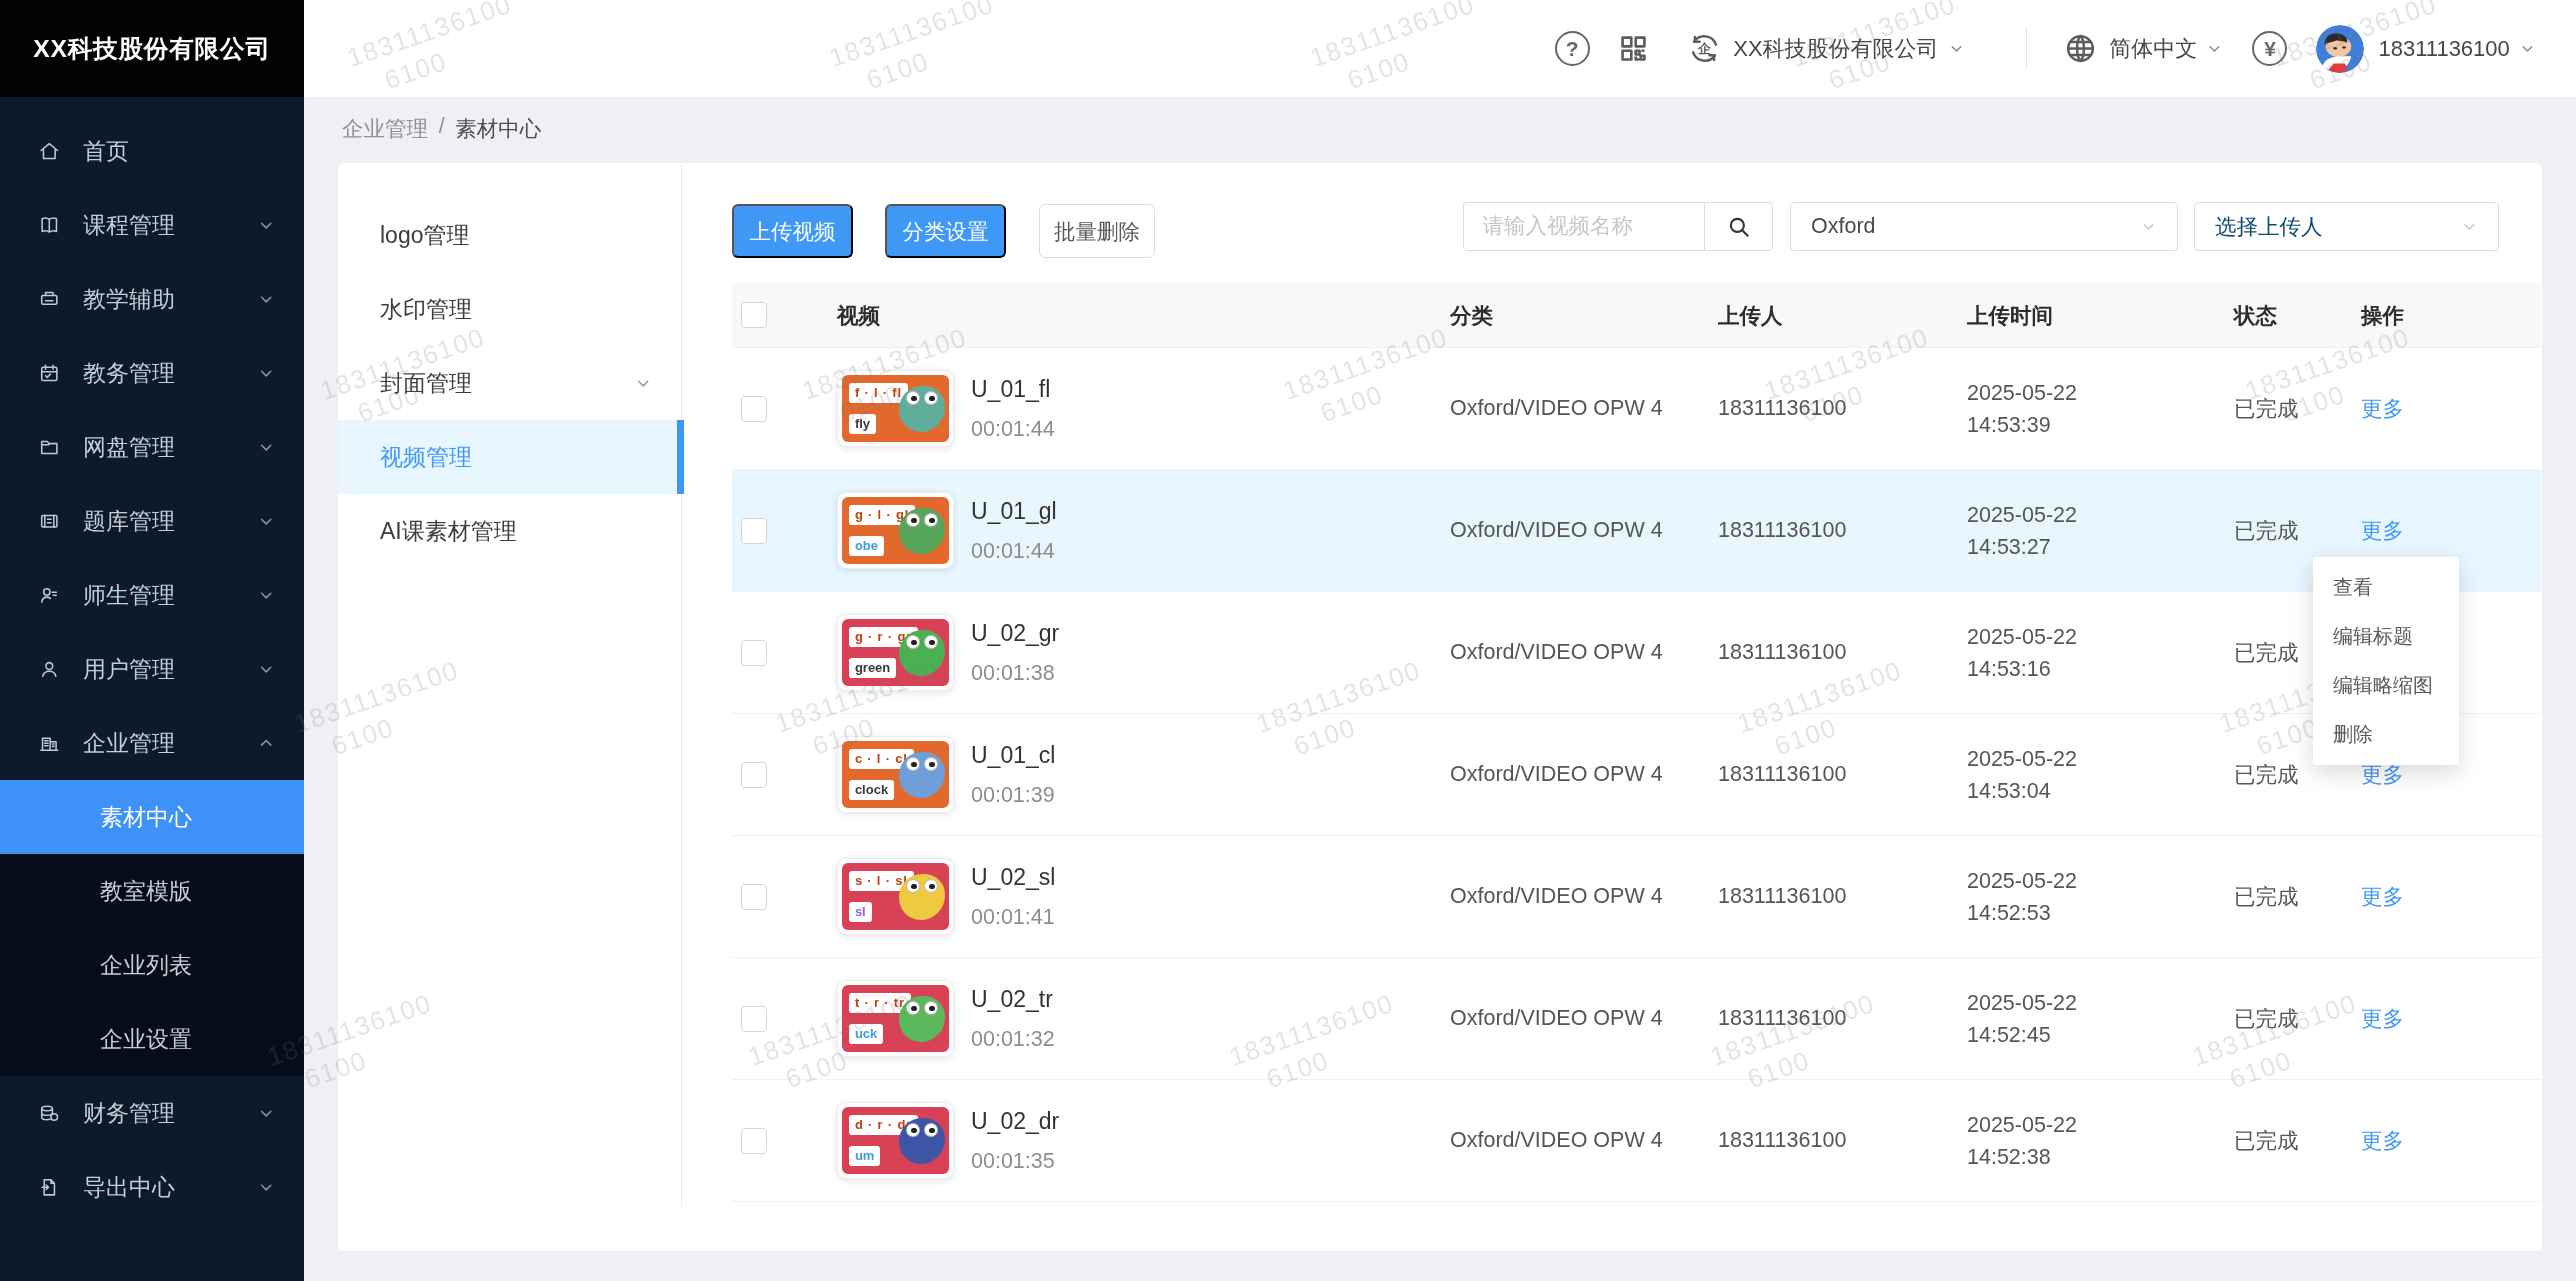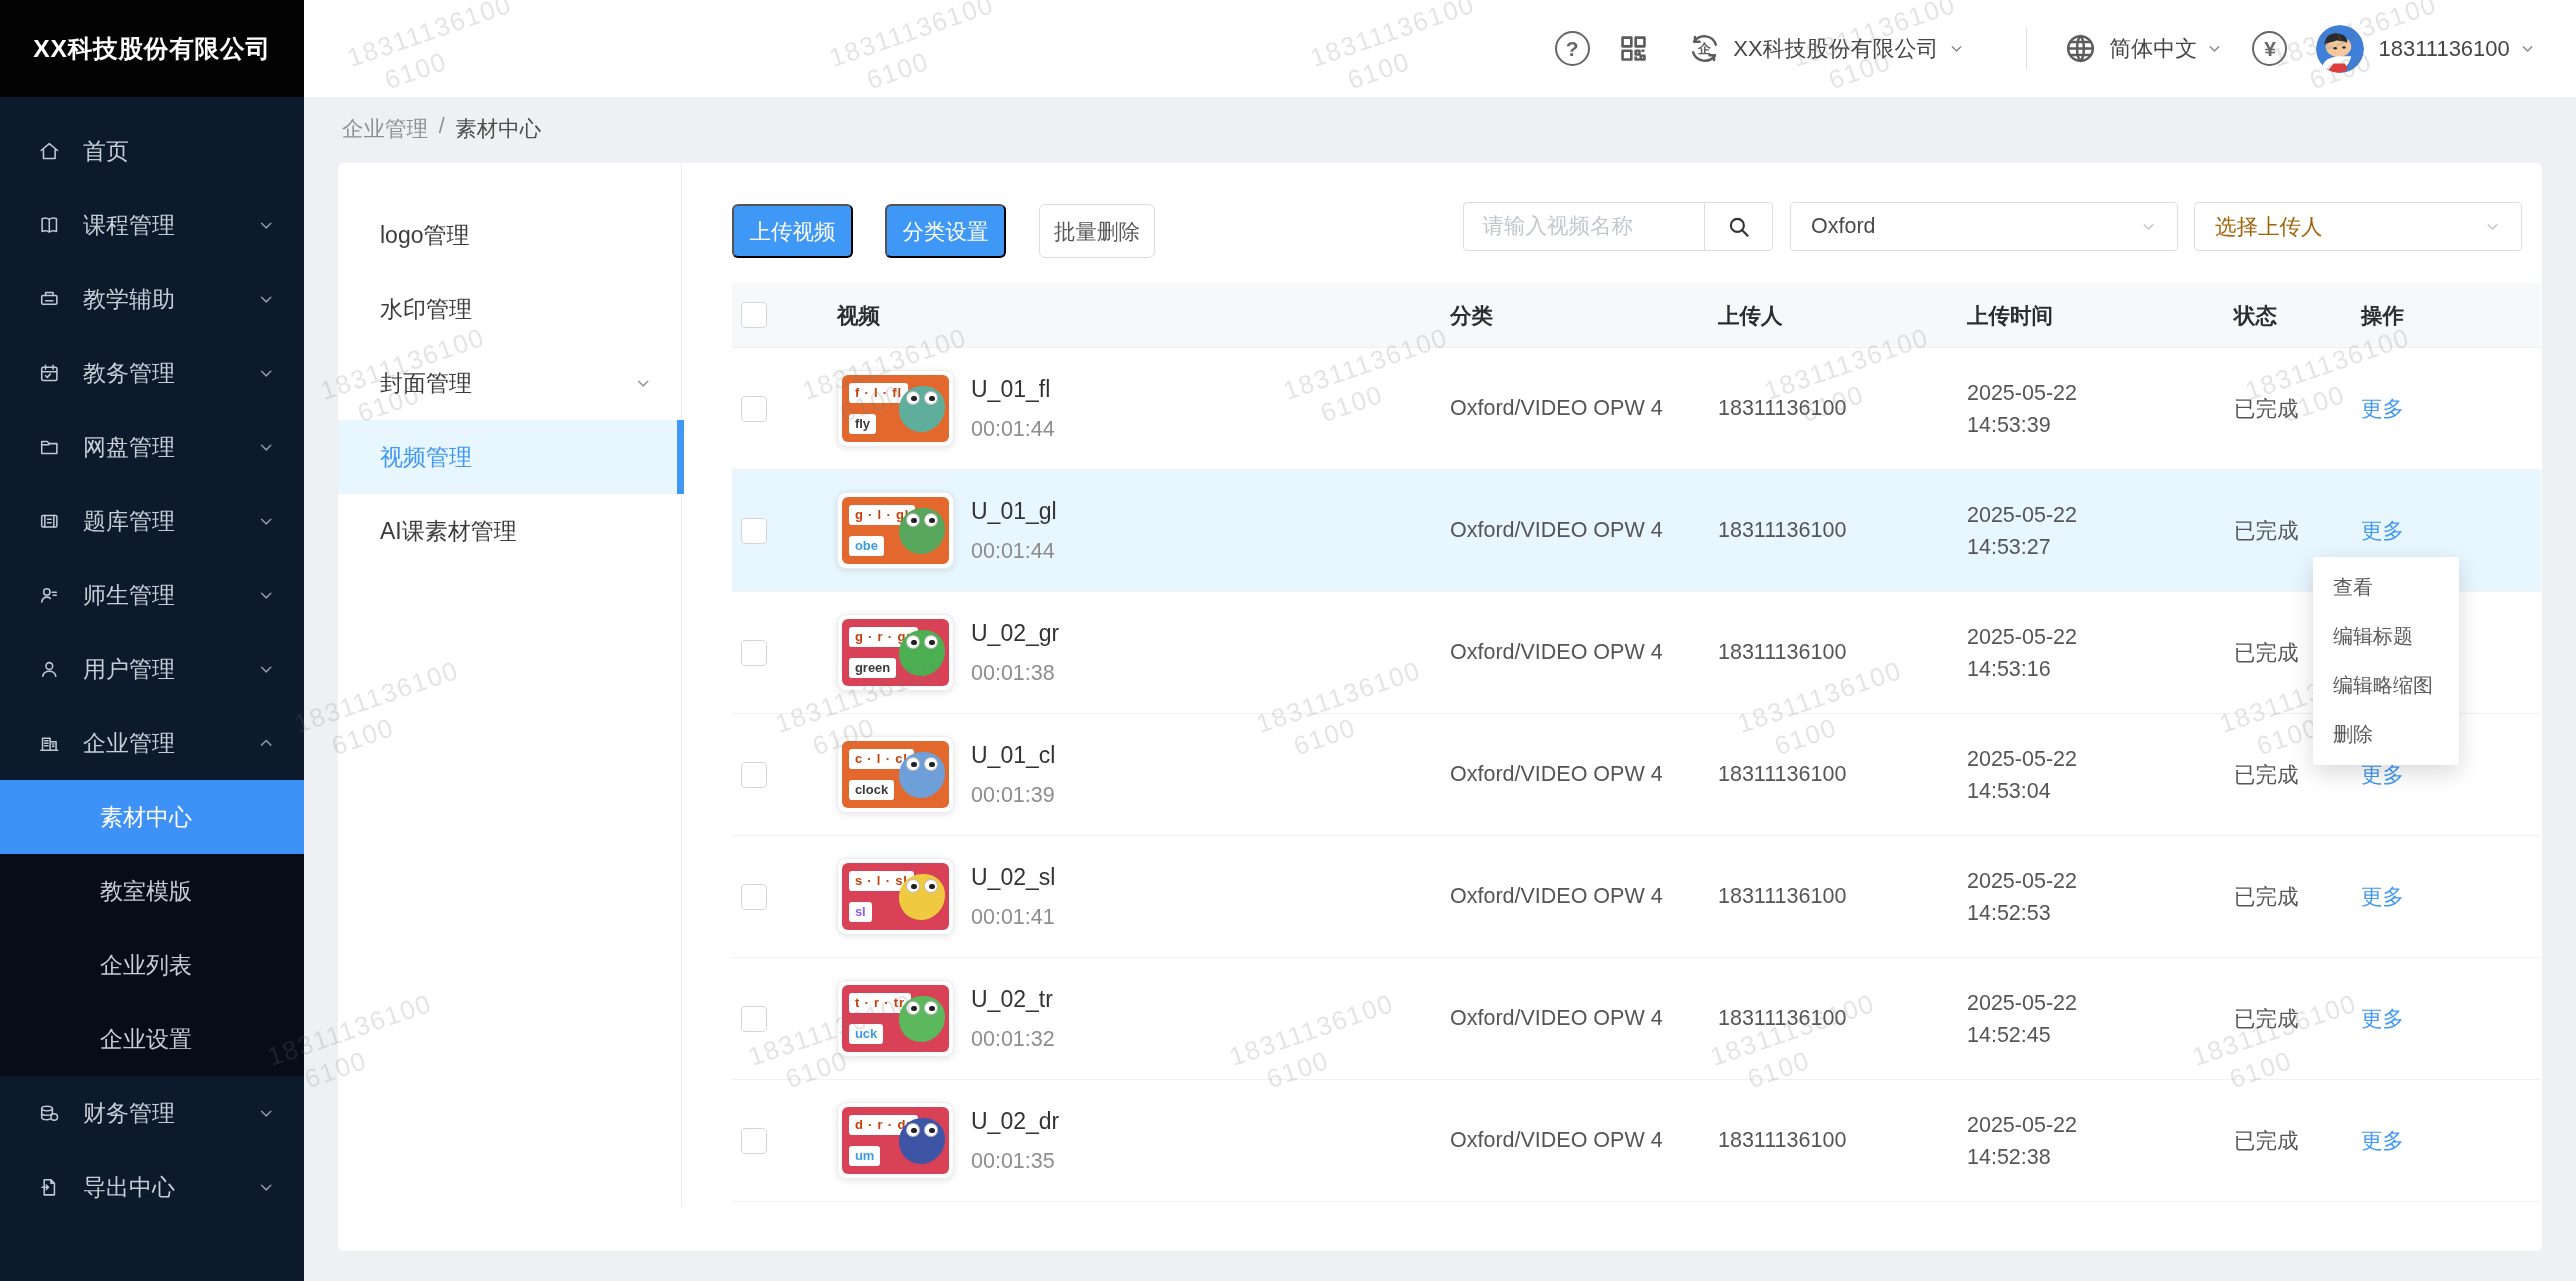--- a/index.html
+++ b/index.html
@@ -59,21 +59,21 @@
   .search-wrap{position:absolute;left:1125px;top:39px;height:49px;display:flex;}
   .search-input{width:241px;height:49px;box-sizing:border-box;border:0.8px solid #dcdcdc;border-right:none;
     border-radius:4.6px 0 0 4.6px;padding:0 18.4px;font-size:21.5px;color:#333;outline:none;background:#fff;}
   .search-input::placeholder{color:#c3c7cc;}
   .search-btn{width:69px;height:49px;box-sizing:border-box;border:0.8px solid #dcdcdc;border-radius:0 4.6px 4.6px 0;
     background:#ffffff;display:flex;align-items:center;justify-content:center;cursor:pointer;color:#333;}
   .search-btn svg{width:26px;height:26px;}
   .select{position:absolute;top:39px;height:49px;box-sizing:border-box;border:0.8px solid #dcdcdc;border-radius:4.6px;
     background:#ffffff;display:flex;align-items:center;padding:0 20px;font-size:21.5px;color:#4a4a4a;cursor:pointer;}
   #select-category{left:1452px;width:388px;}
-  #select-uploader{left:1856px;width:328px;color:#a16207;}
+  #select-uploader{left:1856px;width:305px;color:#0c4a6e;}
   .select .sel-label{flex:1;}
   .select .sel-chev{color:#c0c4cc;}
   .select .sel-chev svg{width:17px;height:17px;display:block;}
   
   .table{position:absolute;left:394px;top:120px;width:1809px;}
   .grid-cols{display:grid;grid-template-columns:105px 613px 268px 249px 267px 127px 180px;align-items:center;}
   .thead{height:64px;background:#f7f8fa;border-bottom:0.8px solid #f0f0f0;font-size:21.5px;color:#2d2d2d;font-weight:600;}
   .trow{height:121px;border-bottom:0.8px solid #f1f1f1;font-size:21.5px;color:#555;}
   .trow.highlight{background:#e8f6ff;}
   .cell-check{padding-left:9.2px;}

